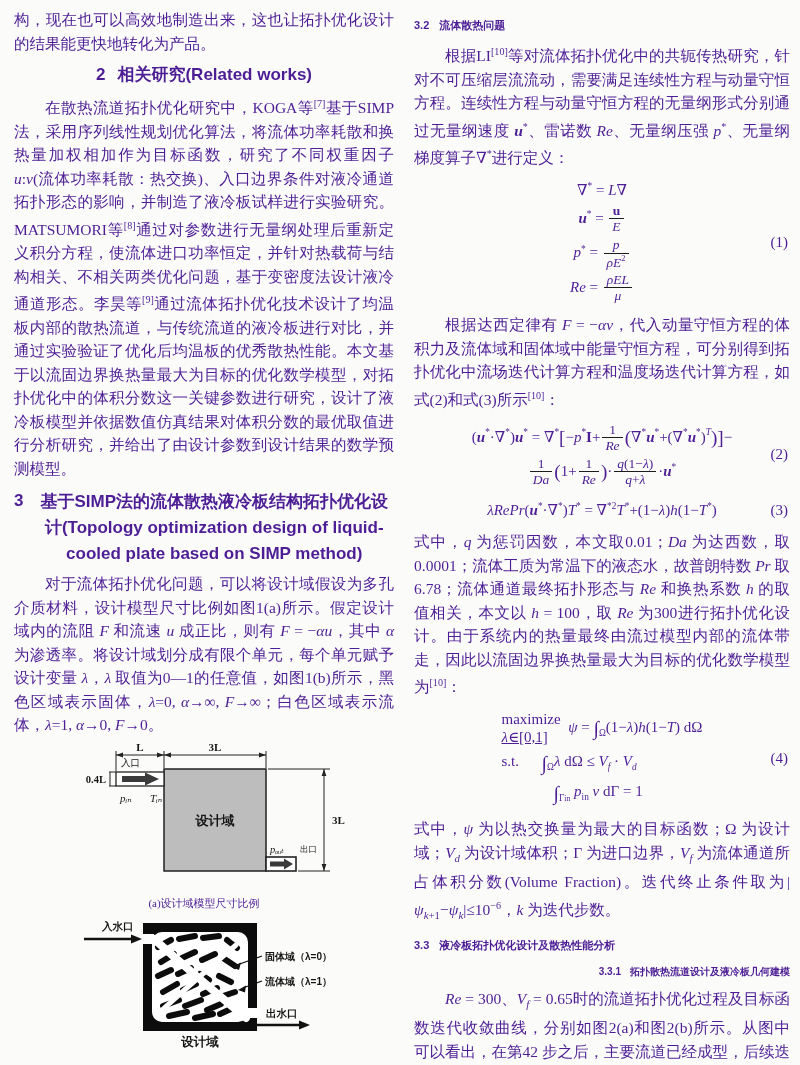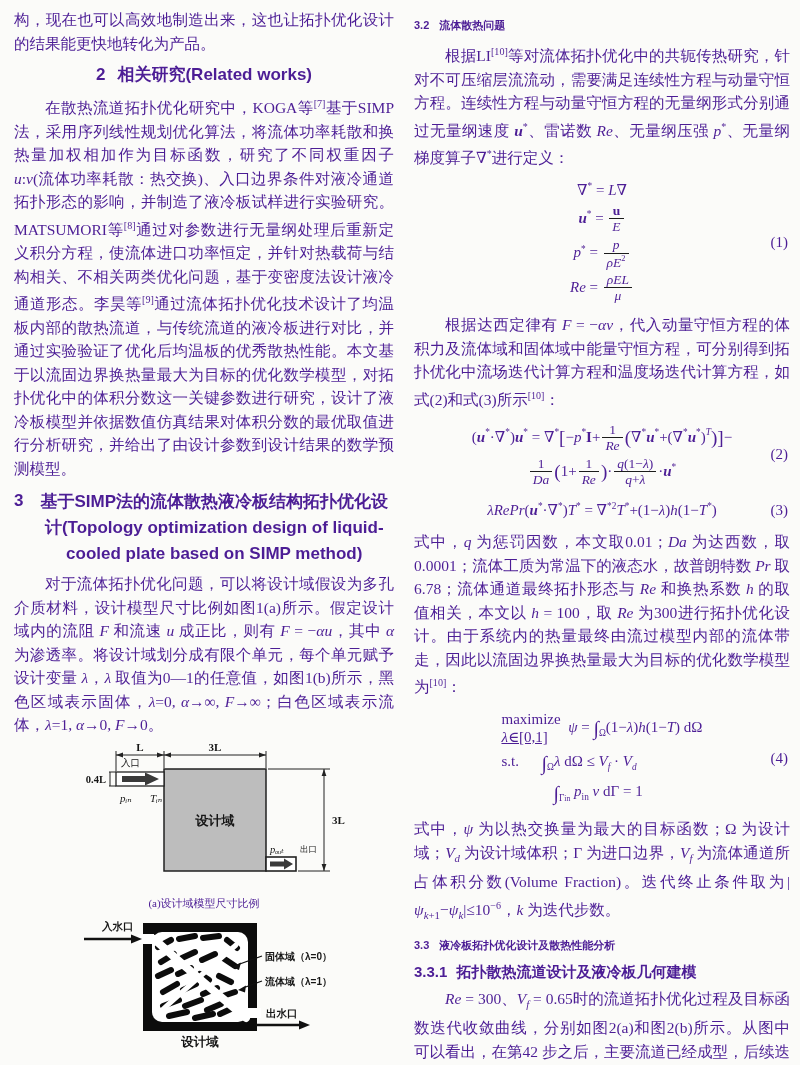--- a/index.html
+++ b/index.html
@@ -12,21 +12,21 @@
   .indent{text-indent:2em;}
   .h-major{font-family:"Liberation Sans","DejaVu Sans",sans-serif;font-weight:bold;
            font-size:17px;line-height:24px;margin:8px 0 5px;text-align:center;}
   .h-major .hnum{margin-right:12px;}
   .h3wrap{display:flex;gap:11px;margin:9px 0 5px;}
   .h3wrap .h3text{flex:1;line-height:26px;}
   .h-sub{font-family:"Liberation Sans","DejaVu Sans",sans-serif;font-weight:bold;
          font-size:11px;line-height:22px;margin:6px 0 4px;}
   .h-sub .hnum{margin-right:10px;}
   .h-subsub{font-family:"Liberation Sans","DejaVu Sans",sans-serif;font-weight:bold;
-         font-size:15px;line-height:22px;margin:5px 0 4px;}
+         font-size:10px;line-height:22px;margin:5px 0 4px;text-align:right;}
   .h-subsub .hnum{margin-right:9px;}
   
   .eq{position:relative;margin:7px 0;font-size:15px;text-align:center;}
   .eq .eqbody{display:inline-block;}
   .eq .eql{display:block;margin:3px 0;line-height:1.35;}
   .eq .eqnum{position:absolute;right:2px;top:50%;transform:translateY(-50%);font-size:15px;}
   .eq sup{font-size:0.62em;}
   .eq sub{font-size:0.62em;}
   .eq4 .eqbody{text-align:left;}
   .eq4 .eql-in{margin-left:52px;}

